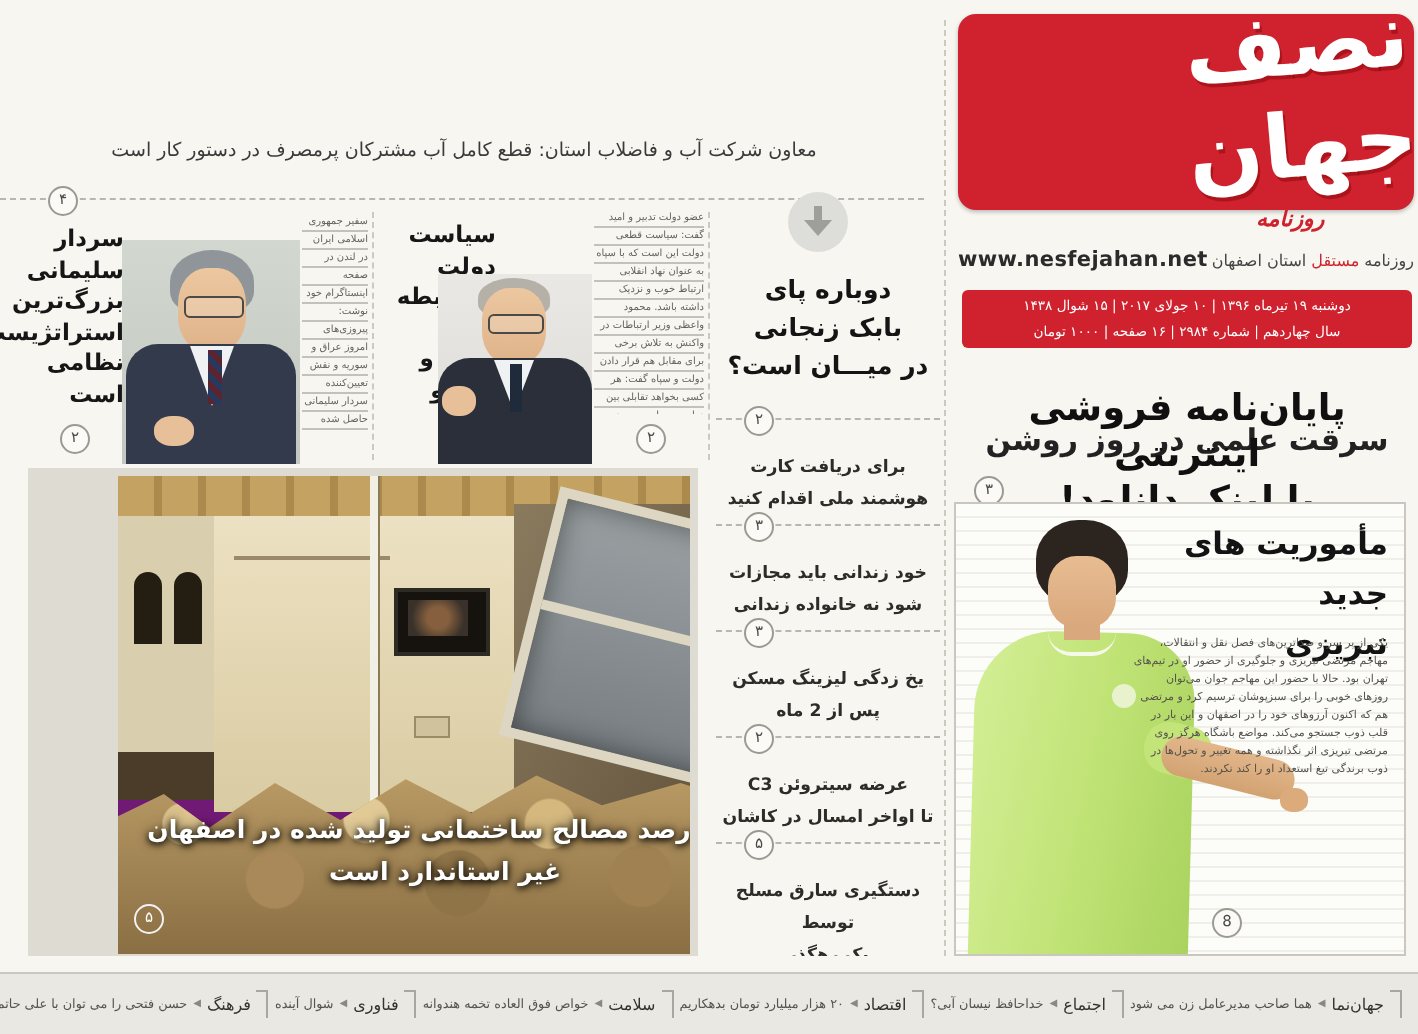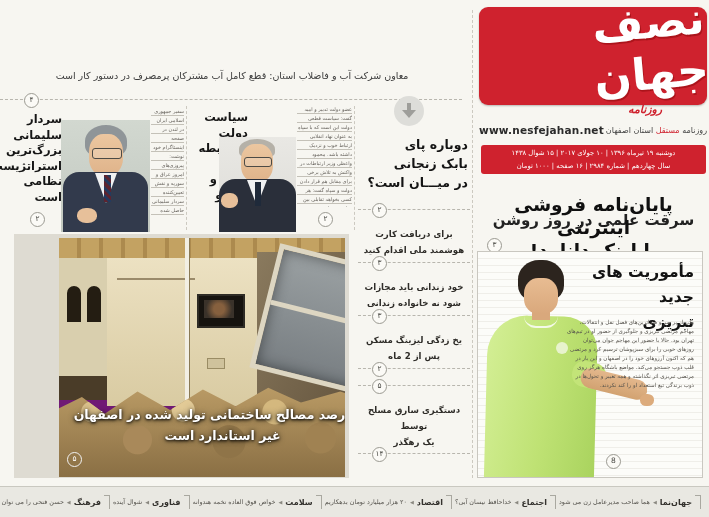--- a/index.html
+++ b/index.html
@@ -47,21 +47,21 @@
   .glasses{position:absolute;border:1px solid #4c4a45;border-radius:3px;background:rgba(255,255,255,.18);}
   .suit{position:absolute;background:#323a4c;border-radius:16px 16px 0 0;}
   .shirt{position:absolute;background:#f0f1f2;clip-path:polygon(0 0,100% 0,50% 100%);}
   .tie{position:absolute;background:repeating-linear-gradient(45deg,#5c2430 0 3px,#243a5e 3px 6px);}
   .handblob{position:absolute;background:#e7c09a;border-radius:45%;}
   
   .dl-icon{left:394px;top:96px;width:30px;height:30px;border-radius:50%;background:#ddddd9;}
   .dl-stem{position:absolute;left:13px;top:7px;width:4px;height:8px;background:#9e9e9a;}
   .dl-tri{position:absolute;left:8px;top:14px;width:0;height:0;border-left:7px solid transparent;
           border-right:7px solid transparent;border-top:8px solid #9e9e9a;}
-  .zanjani-h{left:360px;top:135px;width:108px;font-size:12.5px;font-weight:bold;
+  .zanjani-h{left:360px;top:135px;width:108px;text-align:center;font-size:12.5px;font-weight:bold;
              color:#141414;line-height:19px;white-space:pre-line;}
   .briefs{left:358px;top:206px;width:112px;}
   .brief{position:relative;width:100%;margin-bottom:0;}
   .brief-text{font-size:8.6px;font-weight:bold;line-height:16px;color:#2e2c28;text-align:center;min-height:33px;}
   .brief-rule{position:relative;border-top:1px dashed #b8b6ae;margin:3px 0 3px 0;height:13px;}
   .brief-rule .pref{left:14px;top:-7px;}
   
   .bigframe{left:14px;top:234px;width:335px;height:247px;background:#dedbd2;padding:4px;box-sizing:border-box;}
   .bigphoto{position:relative;width:286px;height:239px;overflow:hidden;background:#701a75;}
   .ceiling{position:absolute;left:0;top:0;width:327px;height:22px;
@@ -113,21 +113,21 @@
   .p-arm{position:absolute;left:100px;top:116px;width:68px;height:20px;background:linear-gradient(#e3b78c,#d2a271);
          border-radius:10px;transform:rotate(14deg);}
   .p-hand{position:absolute;left:160px;top:136px;width:14px;height:12px;background:#dcab7c;border-radius:45%;}
   .p-sleeve{position:absolute;left:92px;top:104px;width:34px;height:26px;background:#c3e478;border-radius:12px;transform:rotate(14deg);}
   
   .gapbar{left:0;top:478px;width:709px;height:8px;background:#f7f6f1;}
   .footer{left:0;top:486px;width:709px;height:31px;background:#e9e8e2;border-top:1px solid #c9c8c0;
           display:flex;align-items:center;justify-content:space-between;padding:0 8px;box-sizing:border-box;gap:3px;}
   .fsec{display:flex;align-items:center;gap:3px;white-space:nowrap;}
   .fcorner{width:5px;height:13px;border-right:1px solid #a9a8a0;border-top:1px solid #a9a8a0;}
-  .flabel{font-size:8px;font-weight:bold;color:#34322e;}
+  .flabel{font-size:8px;font-weight:normal;color:#34322e;}
   .farr{font-size:5px;color:#8a8880;}
   .ftext{font-size:6.4px;color:#55534d;}
 </style>
 </head>
 <body>
 
 <div id="page">
 
   <div class="abs logo-box">
     <div class="logo-title">نصف جهان</div>
@@ -216,20 +216,22 @@
         </div>
     </div>
     <div class="brief">
       <div class="brief-text" style="white-space:pre-line;">یخ زدگی لیزینگ مسکن
 پس از 2 ماه</div>
       <div class="brief-rule">
           <div class="pref">۲</div>
         </div>
     </div>
     <div class="brief">
+      <div class="brief-text" style="white-space:pre-line;">عرضه سیتروئن C3
+تا اواخر امسال در کاشان</div>
       <div class="brief-rule">
           <div class="pref">۵</div>
         </div>
     </div>
     <div class="brief">
       <div class="brief-text" style="white-space:pre-line;">دستگیری سارق مسلح توسط
 یک رهگذر</div>
       <div class="brief-rule">
           <div class="pref">۱۴</div>
         </div>

